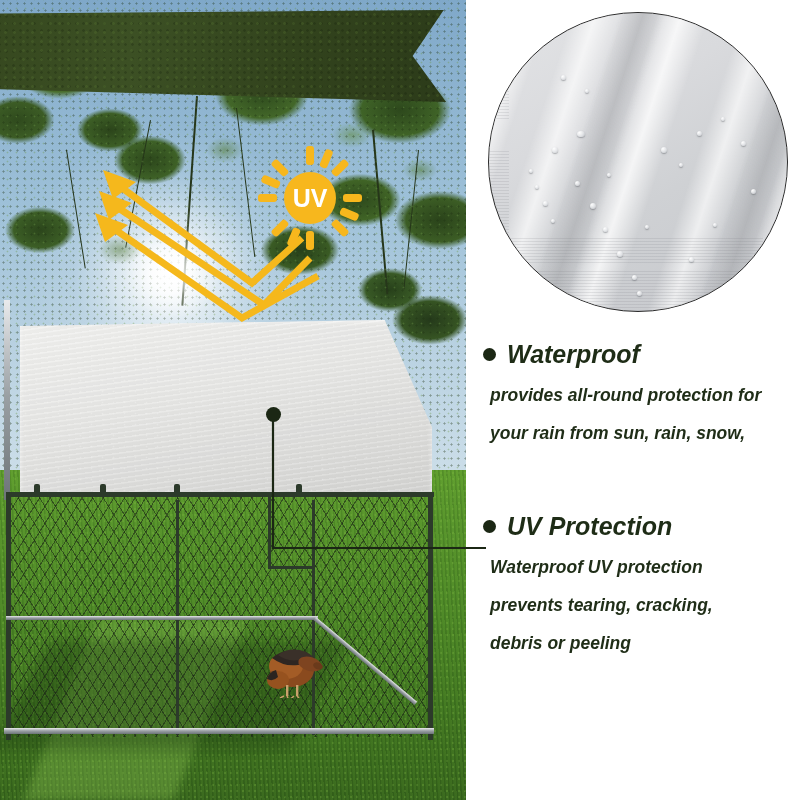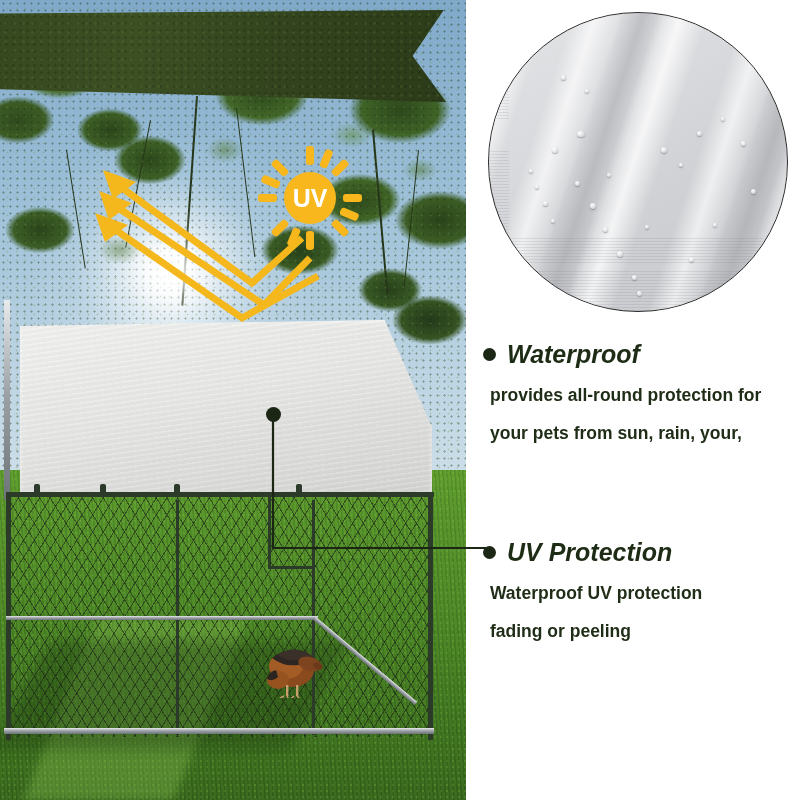--- a/index.html
+++ b/index.html
@@ -132,21 +132,21 @@
       repeating-linear-gradient(90deg, rgba(120,124,130,.45) 0px, rgba(120,124,130,.45) .5px, rgba(0,0,0,0) .5px, rgba(0,0,0,0) 3px);}
   .droplets{position:absolute;left:0;top:0;width:100%;height:100%;}
   .drop{position:absolute;border-radius:50%;
     background:radial-gradient(circle at 32% 28%, rgba(255,255,255,.97), rgba(226,228,231,.8) 55%, rgba(168,172,177,.65) 100%);
     box-shadow:0 1px 1.4px rgba(90,94,100,.5);}
 
   .feature{position:absolute;left:0;width:334px;}
   .feat-head{display:flex;align-items:center;gap:11px;}
   .bullet{width:13px;height:13px;border-radius:50%;background:#1b2714;flex:0 0 auto;}
   .feat-title{font-size:25px;font-style:italic;font-weight:700;color:#1e2c16;white-space:nowrap;}
-  .feat-body{margin-top:7px;font-size:17.5px;font-weight:600;
+  .feat-body{margin-top:7px;font-size:17.5px;font-style:italic;font-weight:600;
              color:#1f2d17;line-height:38px;white-space:nowrap;}
   .feat-body div{padding-left:0;}
 
   
   #leader{position:absolute;left:0;top:0;width:800px;height:800px;pointer-events:none;}
   .ldot{position:absolute;width:15px;height:15px;border-radius:50%;background:#1b2714;}
 </style>
 </head>
 <body>
 
@@ -280,32 +280,33 @@
       </div>
     </div>
 
     <div class="feature" style="top:340px;">
       <div class="feat-head" style="margin-left:17px;">
         <div class="bullet"></div>
         <div class="feat-title">Waterproof</div>
       </div>
       <div class="feat-body" style="margin-left:24px;">
         <div>provides all-round protection for</div>
-        <div>your pets from sun, rain, your,</div>
-      </div>
-    </div>
-
-    <div class="feature" style="top:538px;">
+        <div>your rain from sun, rain, snow,</div>
+      </div>
+    </div>
+
+    <div class="feature" style="top:512px;">
       <div class="feat-head" style="margin-left:17px;">
         <div class="bullet"></div>
         <div class="feat-title">UV Protection</div>
       </div>
       <div class="feat-body" style="margin-left:24px;">
         <div>Waterproof UV protection</div>
-        <div>fading or peeling</div>
+        <div>prevents tearing, cracking,</div>
+        <div>debris or peeling</div>
       </div>
     </div>
   </div>
 
   <svg id="leader" viewBox="0 0 800 800">
     <path d="M273,415 L273,548 L486,548" stroke="#1b2714" stroke-width="2.2" fill="none"></path>
   </svg>
   <div class="ldot" style="left:266px;top:407px;"></div>
 
 </div>

